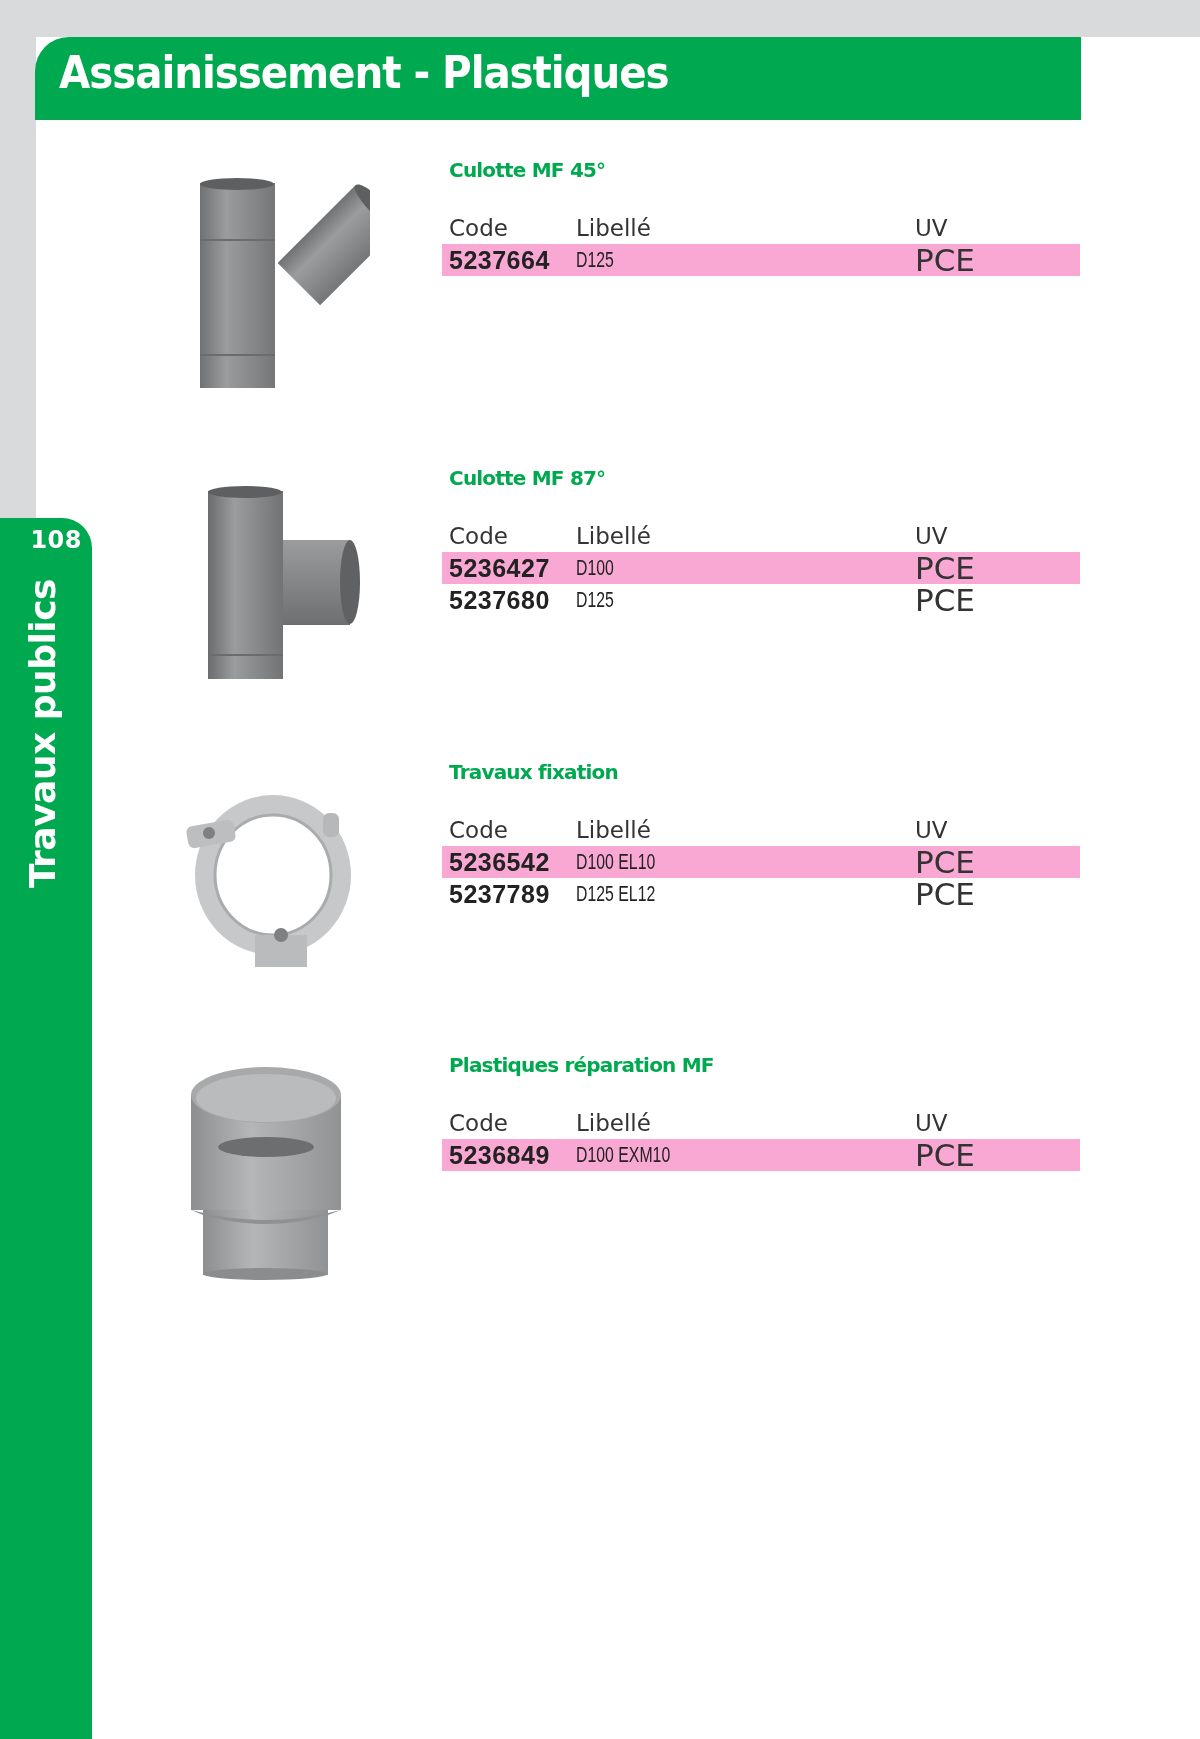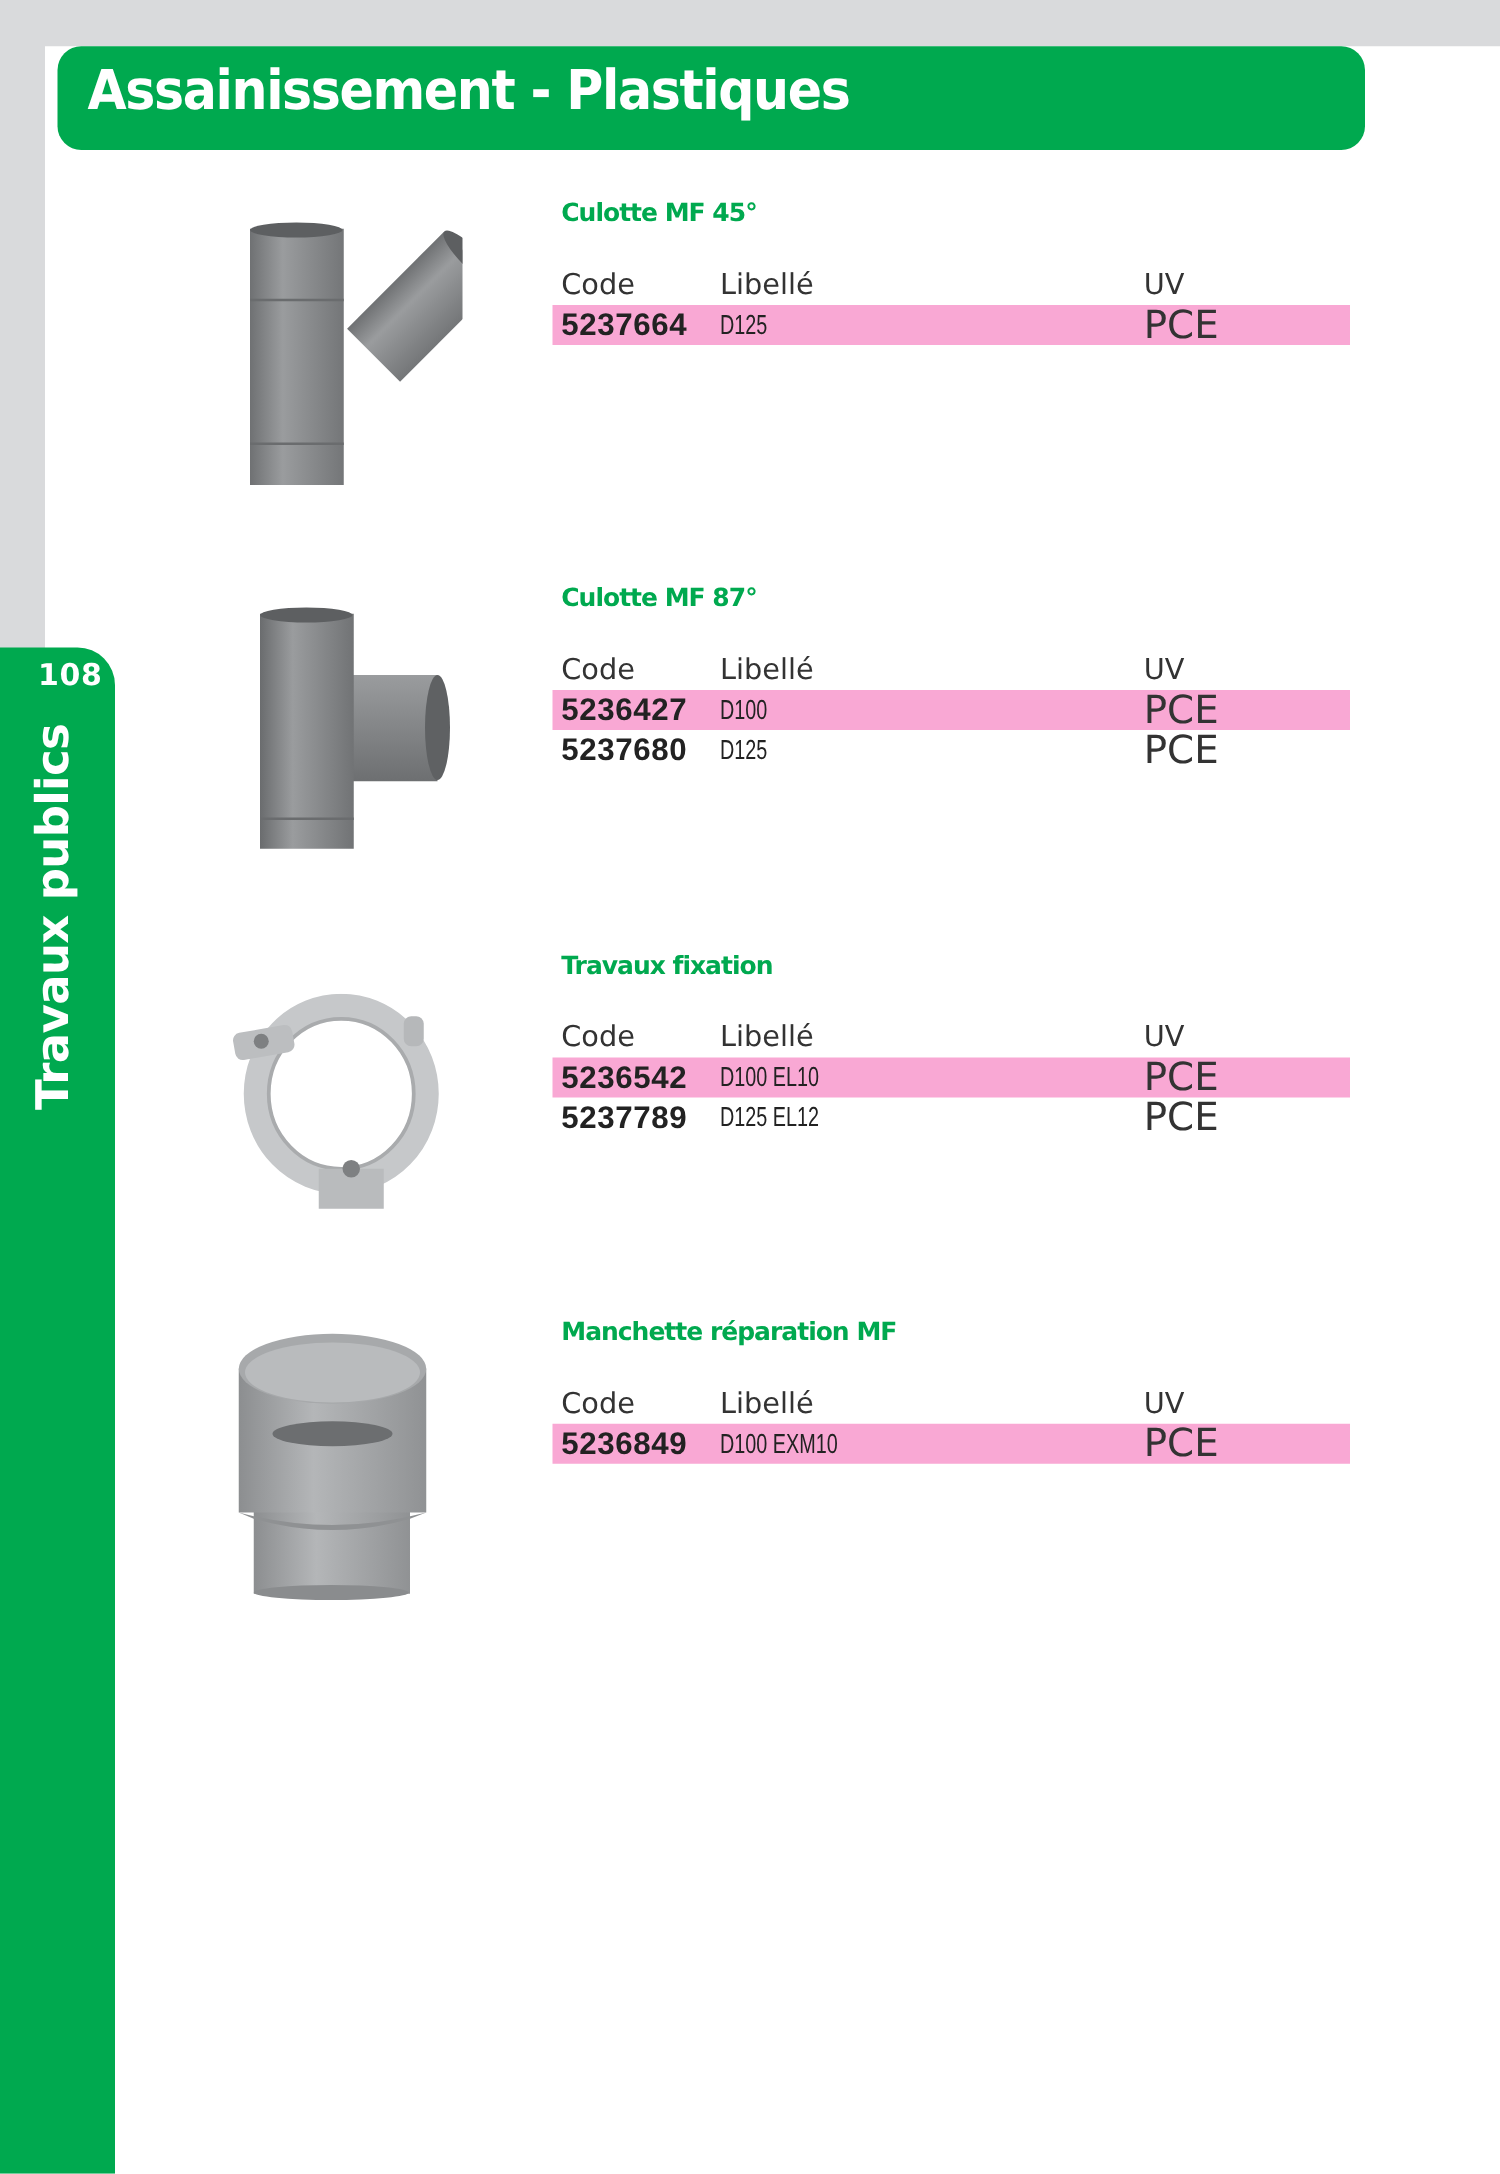--- a/index.html
+++ b/index.html
@@ -1,19 +1,19 @@
 <!DOCTYPE html>
 <html><head>
 <meta charset="utf-8">
 <style>
   * { box-sizing: border-box; margin: 0; padding: 0; }
   body { width: 1200px; height: 1739px; background: #ffffff; position: relative; overflow: hidden; font-family: "DejaVu Sans", sans-serif; }
   .top-band { position: absolute; left: 0; top: 0; width: 1200px; height: 37px; background: #d9dadc; }
   .left-strip { position: absolute; left: 0; top: 0; width: 36px; height: 525px; background: #d9dadc; }
-  .header-bar { position: absolute; left: 46px; top: 37px; width: 1046px; height: 83px; background: #00a94f; border-top-left-radius: 34px; border-radius: 19px; }
+  .header-bar { position: absolute; left: 35px; top: 37px; width: 1046px; height: 83px; background: #00a94f; border-top-left-radius: 34px; }
   .header-title { position: absolute; left: 24px; top: 10px; color: #ffffff; font-family: "DejaVu Sans", sans-serif; font-weight: bold; font-size: 44px; letter-spacing: -1.2px; transform: scaleX(0.92); transform-origin: left center; white-space: nowrap; }
   .sidebar { position: absolute; left: 0; top: 518px; width: 92px; height: 1221px; background: #00a94f; border-top-right-radius: 30px; padding-left: 16px; }
   .page-number { position: absolute; right: 10px; top: 8px; color: #ffffff; font-size: 24px; font-weight: bold; letter-spacing: 0.5px; }
   .section-label { position: absolute; left: 22px; top: 370px; color: #ffffff; font-size: 36px; font-weight: bold; letter-spacing: -0.5px; transform: rotate(-90deg); transform-origin: left top; white-space: nowrap; }
   .section { position: absolute; left: 442px; width: 638px; }
   .product-title { position: relative; left: 7px; color: #00a94f; font-weight: bold; font-size: 20px; letter-spacing: -0.8px; white-space: nowrap; }
   .tbl { margin-top: 30px; width: 638px; }
   .row { position: relative; height: 32px; line-height: 32px; font-size: 24px; color: #222; }
   .row.shaded { background: #f9a8d4; }
   .c-code { position: absolute; left: 7px; }
@@ -152,21 +152,21 @@
   </defs>
   <rect x="15" y="140" width="125" height="70" fill="url(#g4)"></rect>
   <ellipse cx="77" cy="209" rx="62" ry="6" fill="#8a8c8e"></ellipse>
   <rect x="3" y="30" width="150" height="115" fill="url(#g4)"></rect>
   <path d="M3 145 Q78 165 153 145 L140 150 Q78 168 15 150 Z" fill="#8f9193"></path>
   <ellipse cx="78" cy="30" rx="75" ry="28" fill="#a7a9ab"></ellipse>
   <ellipse cx="78" cy="33" rx="70" ry="24" fill="#b9bbbd"></ellipse>
   <ellipse cx="78" cy="82" rx="48" ry="10" fill="#6c6e70"></ellipse>
 </svg>
 <div class="section" style="top:1053px">
-  <div class="product-title">Manchette réparation MF</div>
+  <div class="product-title">Plastiques réparation MF</div>
   <div class="tbl">
     <div class="row hdr">
       <span class="c-code">Code</span>
       <span class="c-lib">Libellé</span>
       <span class="c-uv">UV</span>
     </div>
     <div class="row data shaded">
       <span class="c-code">5236849</span>
       <span class="c-lib">D100 EXM10</span>
       <span class="c-uv">PCE</span>

